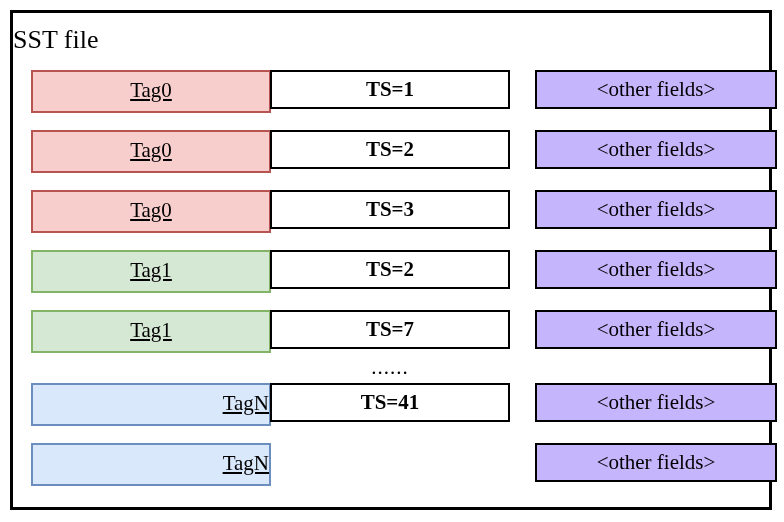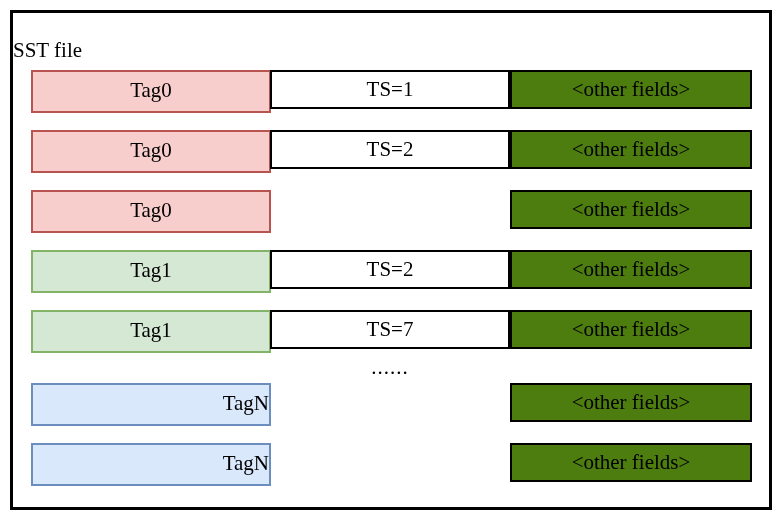--- a/index.html
+++ b/index.html
@@ -23,22 +23,22 @@
     top: 10px;
     width: 762px;
     height: 500px;
     border: 3px solid #000000;
     background: #ffffff;
   }
 
   .frame-title {
     position: absolute;
     left: 13px;
-    top: 38px;
-    font-size: 21px;
+    top: 25px;
+    font-size: 26px;
     white-space: nowrap;
   }
 
   .row {
     position: absolute;
     left: 0;
     width: 784px;
     height: 43px;
   }
 
@@ -51,40 +51,42 @@
     overflow: hidden;
   }
 
   .tag-cell {
     left: 31px;
     width: 240px;
     height: 43px;
     line-height: 37px;
     border-width: 2.5px;
     border-style: solid;
+    text-decoration: underline;
   }
   .tag-red   { background: var(--red-fill,   #f8cecc); border-color: var(--red-stroke,   #b85450); }
   .tag-green { background: var(--green-fill, #d5e8d4); border-color: var(--green-stroke, #82b366); }
   .tag-blue  { background: var(--blue-fill,  #dae8fc); border-color: var(--blue-stroke,  #6c8ebf); text-align: right; }
 
   .ts-cell {
     left: 270px;
     width: 240px;
     height: 39px;
     line-height: 34px;
     background: #ffffff;
     border: 2px solid #000000;
+    font-weight: bold;
   }
 
   .other-cell {
-    left: 510px;
+    left: 535px;
     width: 242px;
     height: 39px;
     line-height: 34px;
-    background: #4d7c0f;
+    background: #c4b5fd;
     border: 2px solid #000000;
   }
 
   .ellipsis {
     position: absolute;
     left: 270px;
     top: 351px;
     width: 240px;
     height: 32px;
     line-height: 32px;
@@ -107,38 +109,40 @@
 </div>
 
 <div class="row" style="top:130px">
   <div class="cell tag-cell tag-red">Tag0</div>
   <div class="cell ts-cell">TS=2</div>
   <div class="cell other-cell">&lt;other fields&gt;</div>
 </div>
 
 <div class="row" style="top:190px">
   <div class="cell tag-cell tag-red">Tag0</div>
+  <div class="cell ts-cell">TS=3</div>
   <div class="cell other-cell">&lt;other fields&gt;</div>
 </div>
 
 <div class="row" style="top:250px">
   <div class="cell tag-cell tag-green">Tag1</div>
   <div class="cell ts-cell">TS=2</div>
   <div class="cell other-cell">&lt;other fields&gt;</div>
 </div>
 
 <div class="row" style="top:310px">
   <div class="cell tag-cell tag-green">Tag1</div>
   <div class="cell ts-cell">TS=7</div>
   <div class="cell other-cell">&lt;other fields&gt;</div>
 </div>
 
 <div class="ellipsis">......</div>
 
 <div class="row" style="top:383px">
   <div class="cell tag-cell tag-blue">TagN</div>
+  <div class="cell ts-cell">TS=41</div>
   <div class="cell other-cell">&lt;other fields&gt;</div>
 </div>
 
 <div class="row" style="top:443px">
   <div class="cell tag-cell tag-blue">TagN</div>
   <div class="cell other-cell">&lt;other fields&gt;</div>
 </div>
 
 </body></html>

